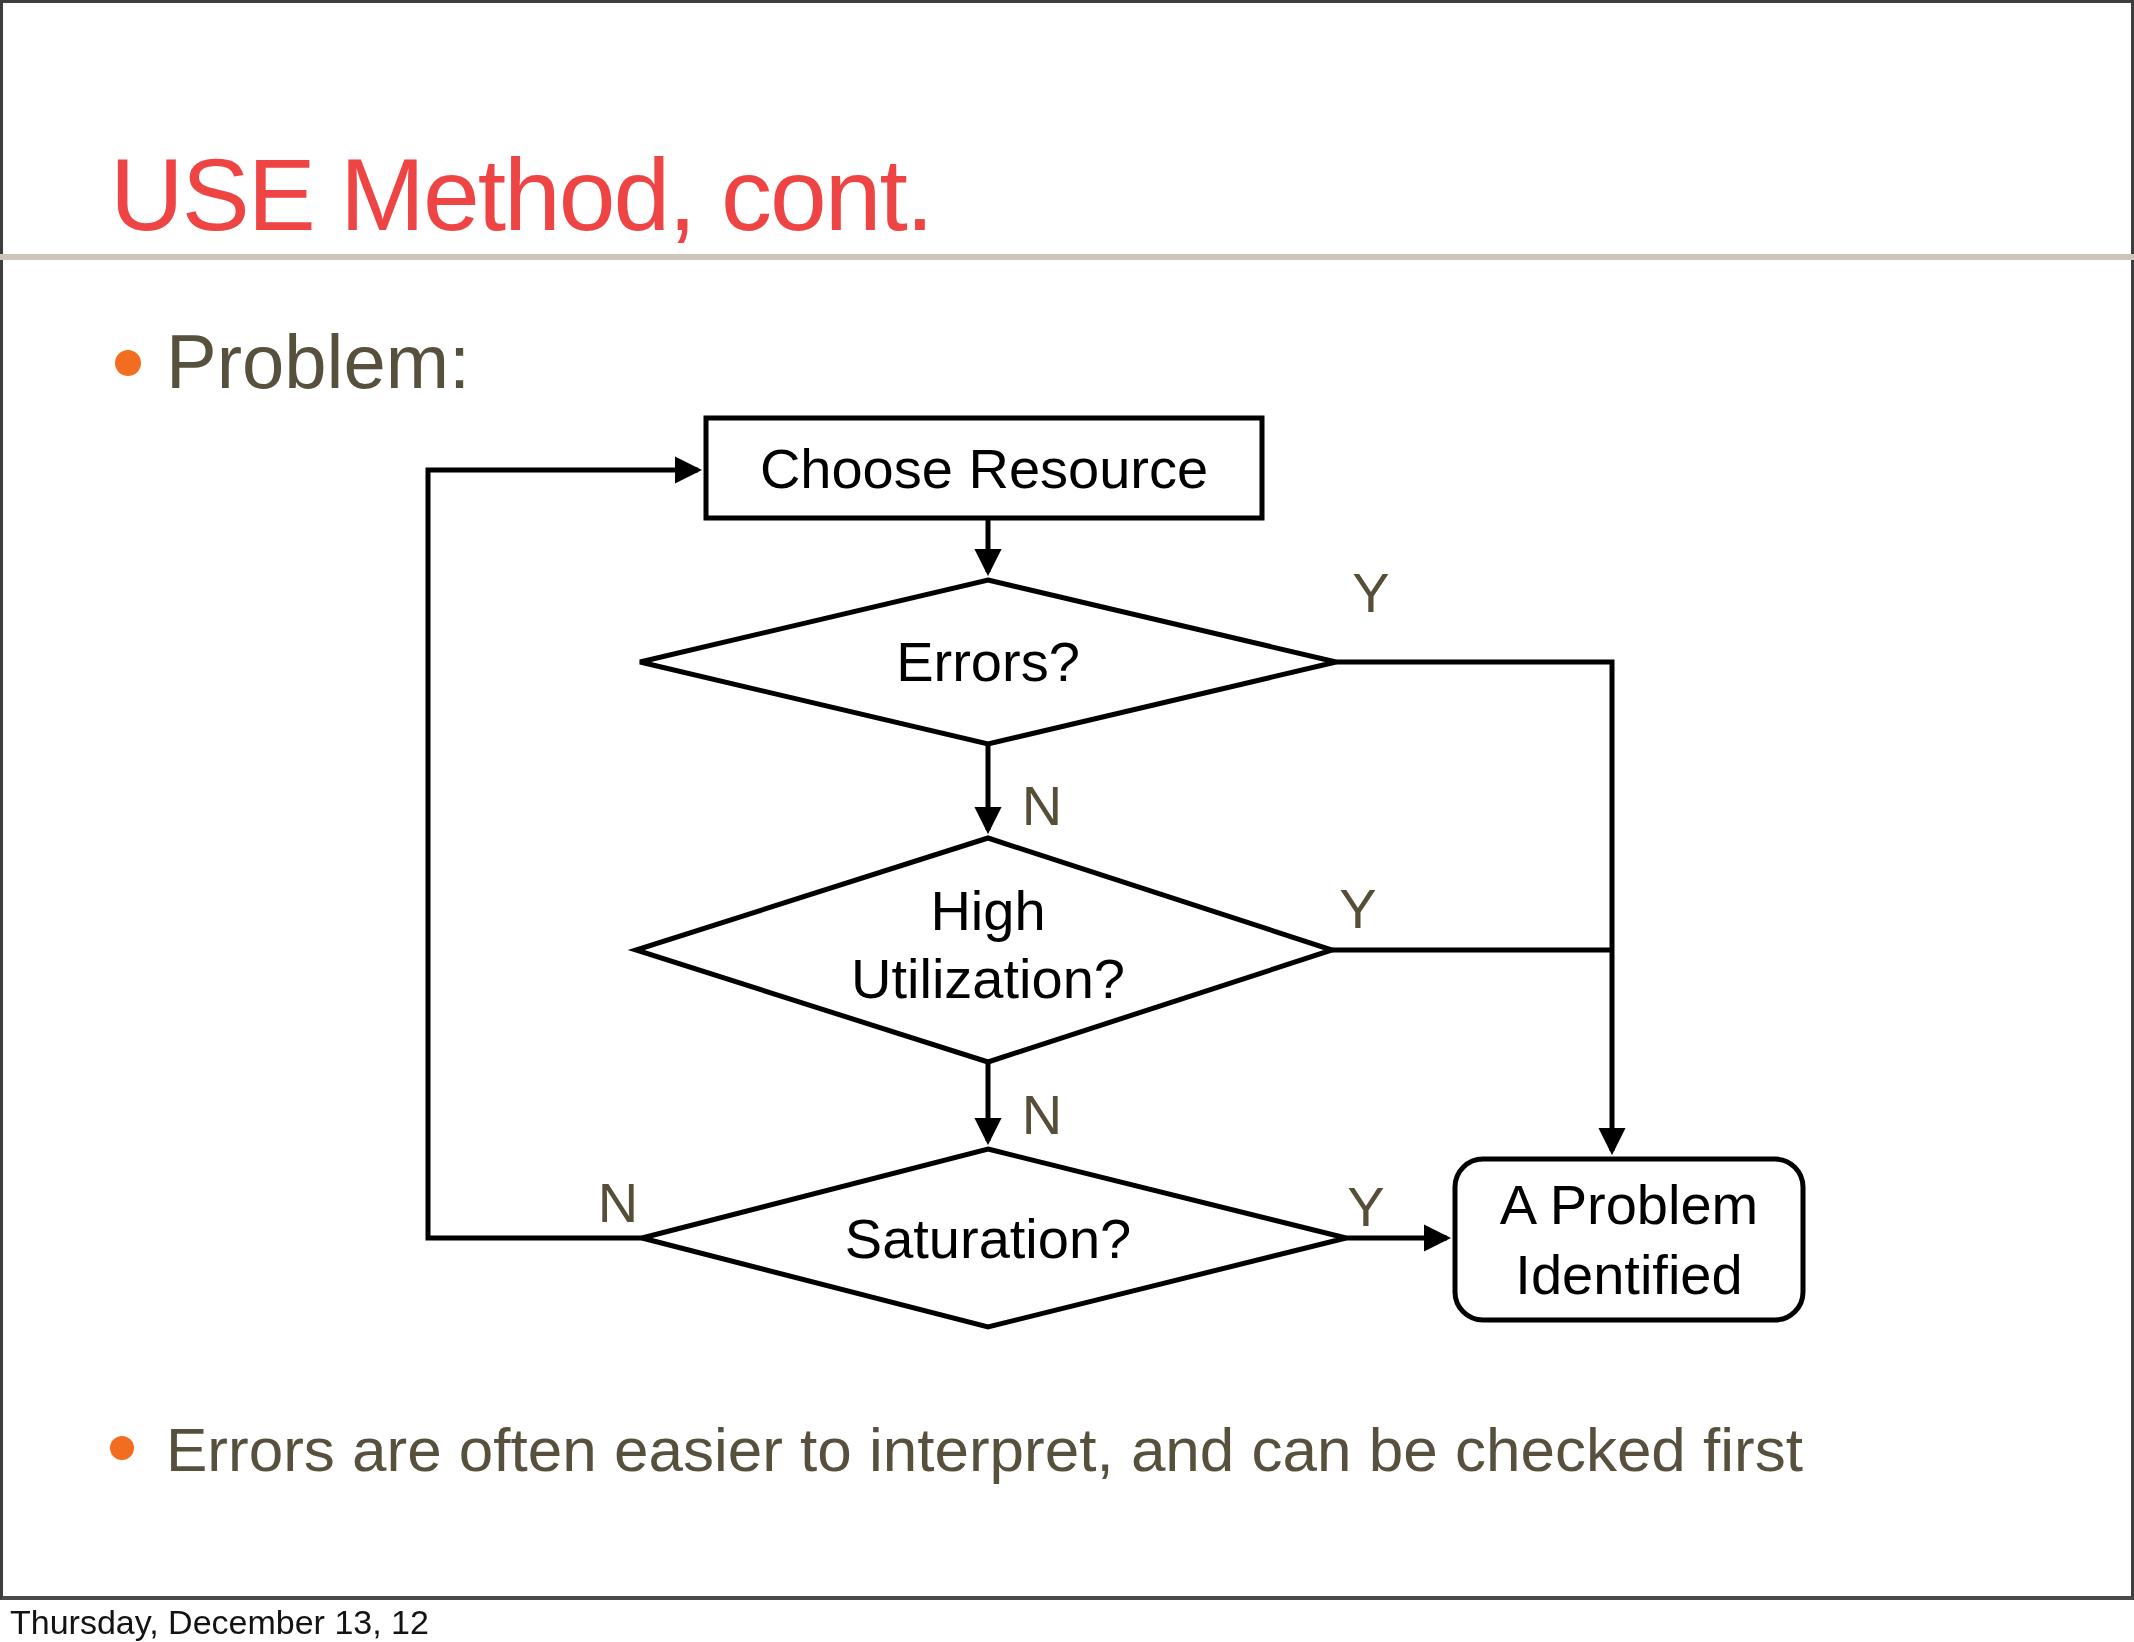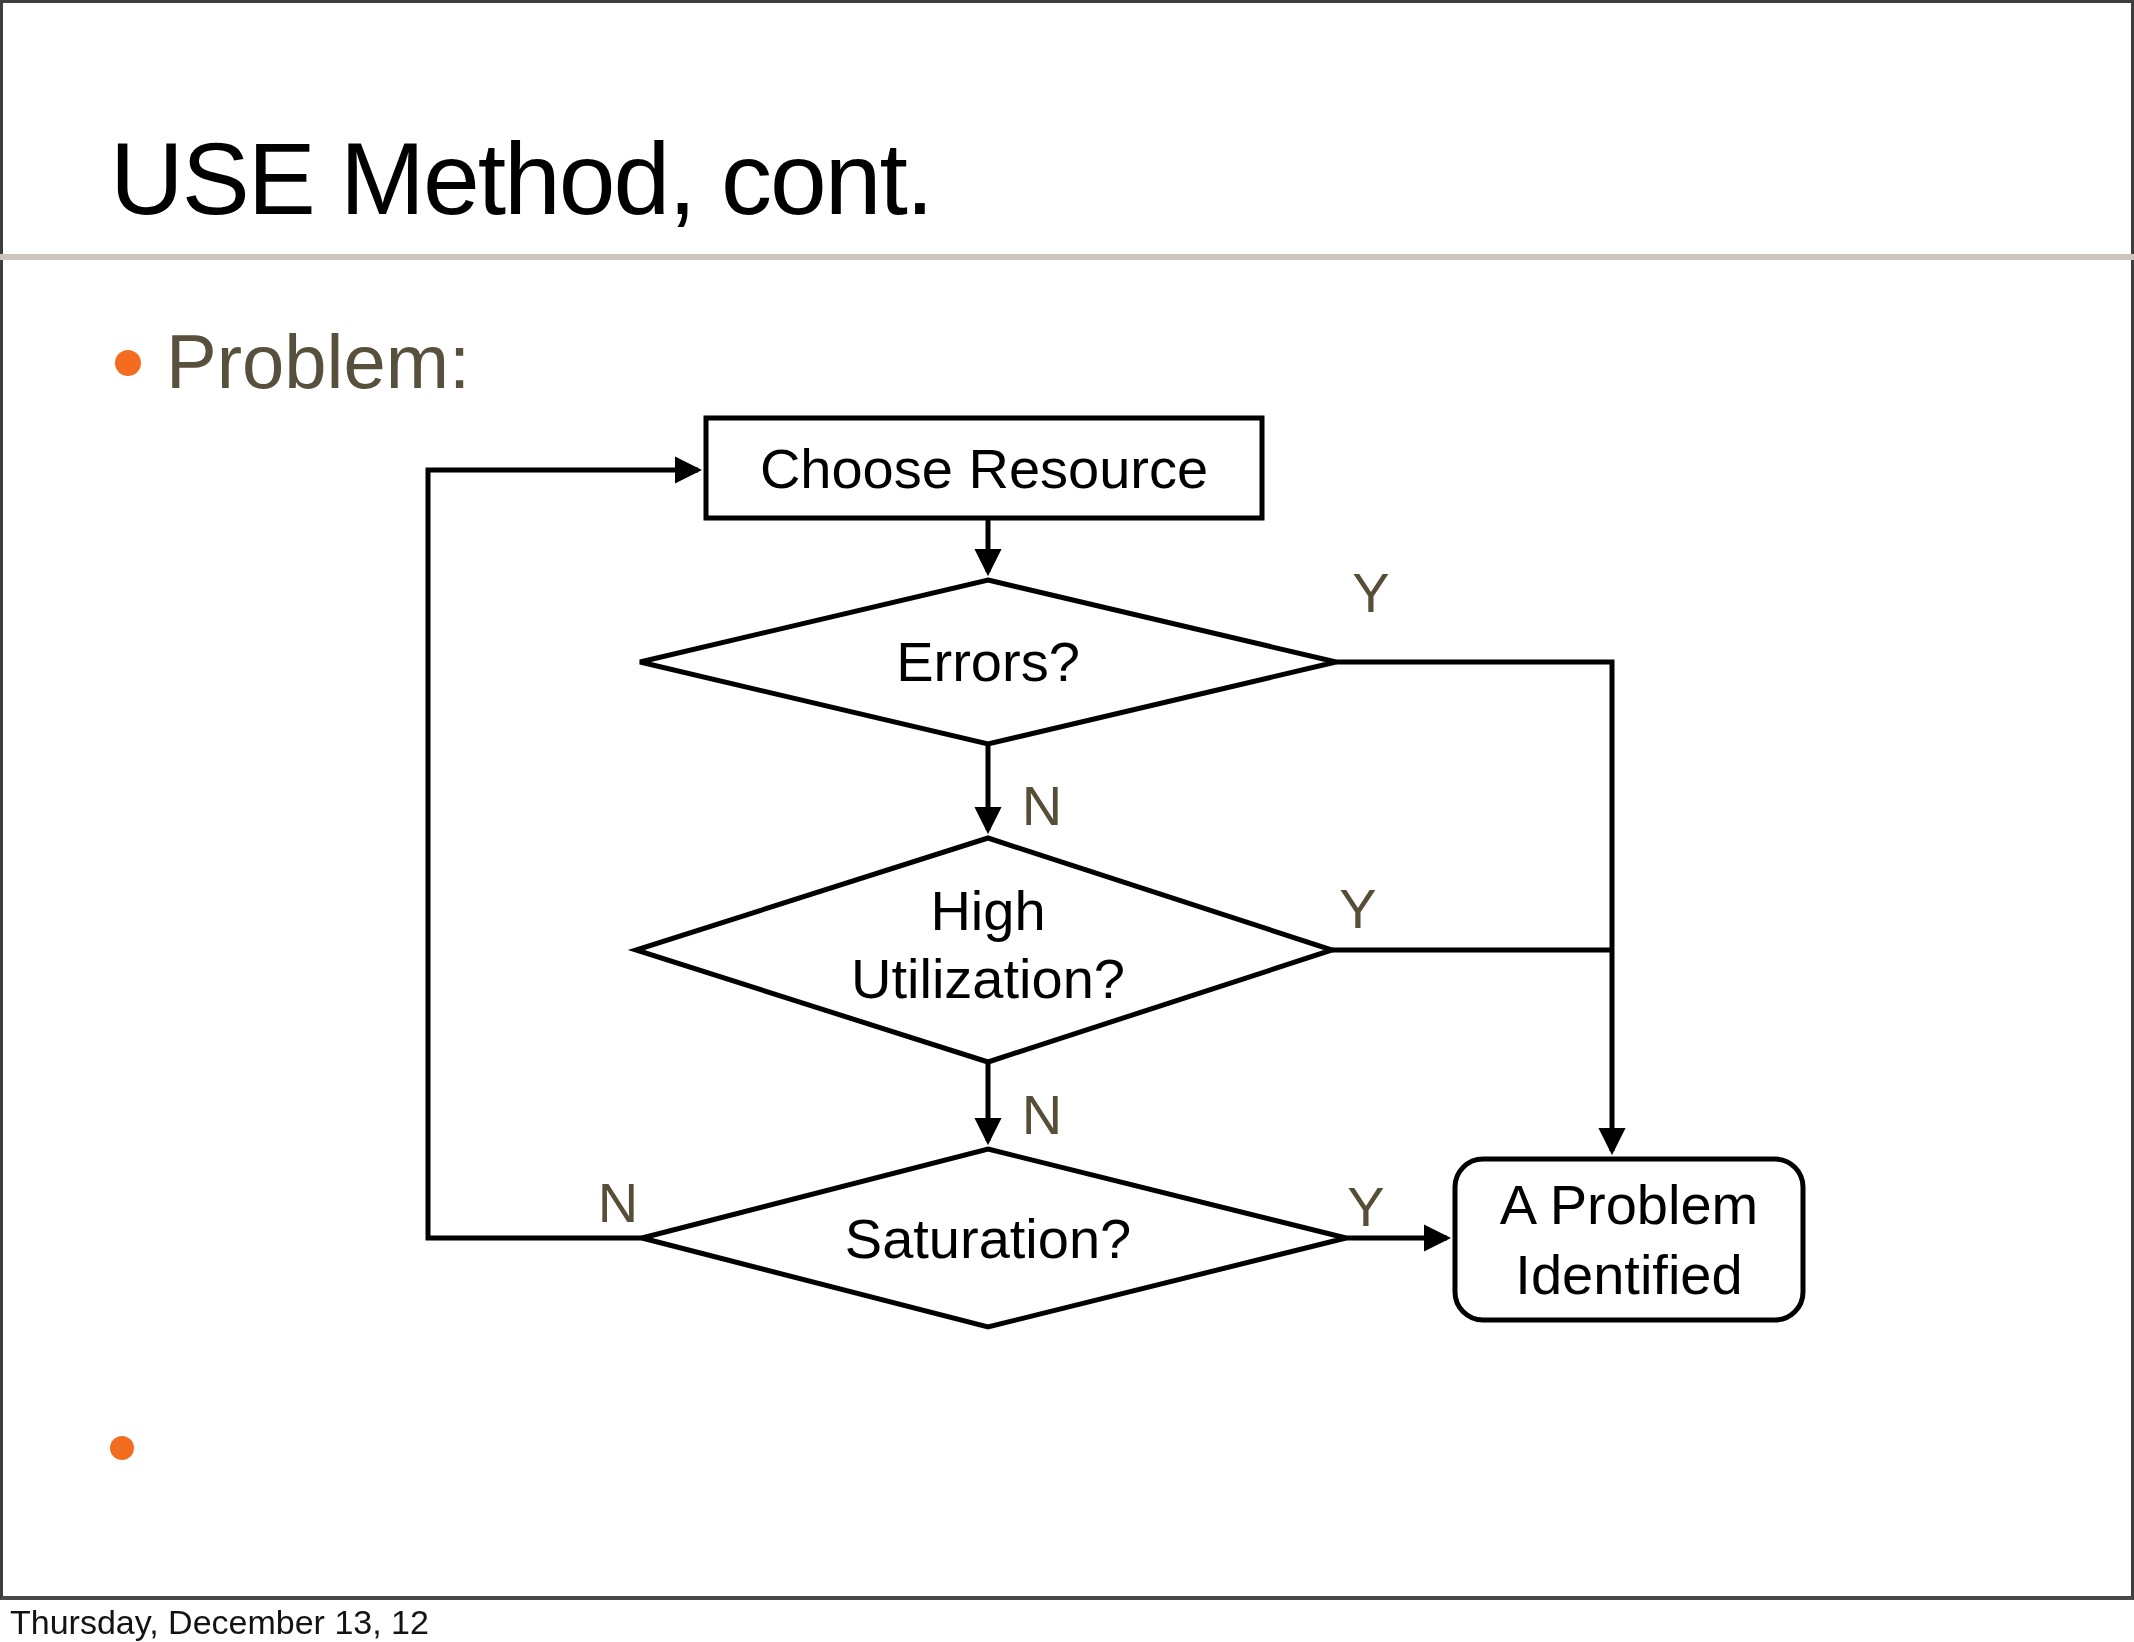--- a/index.html
+++ b/index.html
@@ -13,23 +13,23 @@
   .frame{
     position:absolute;left:0;top:0;width:2134px;height:1600px;
     box-sizing:border-box;
     border-top:3px solid #3e3e3e;
     border-left:3px solid #3e3e3e;
     border-right:3px solid #3e3e3e;
     border-bottom:4px solid #4a4a4a;
     background:#ffffff;
   }
   .title{
-    position:absolute;left:110px;top:128px;
+    position:absolute;left:110px;top:144px;
     font-size:102px;line-height:1;letter-spacing:-2px;
-    color:#000000;white-space:nowrap;
+    color:#ef4444;white-space:nowrap;
   }
   .divider{
     position:absolute;left:0;top:254px;width:2134px;height:6px;
     background:#cbc5bc;
   }
   .bullet-dot{
     position:absolute;border-radius:50%;background:#f26d1f;
   }
   .dot1{left:115px;top:350px;width:26px;height:26px;}
   .dot2{left:110px;top:1436px;width:24px;height:24px;}
@@ -99,16 +99,17 @@
 
     <text class="yn-label" x="1371" y="612">Y</text>
     <text class="yn-label" x="1042" y="825">N</text>
     <text class="yn-label" x="1358" y="928">Y</text>
     <text class="yn-label" x="1042" y="1134">N</text>
     <text class="yn-label" x="618" y="1222">N</text>
     <text class="yn-label" x="1366" y="1226">Y</text>
   </svg>
 
   <div class="bullet-dot dot2"></div>
+  <div class="bullet-text text2">Errors are often easier to interpret, and can be checked first</div>
 
   <div class="footer">Thursday, December 13, 12</div>
 
 </div>
 
 </body></html>

